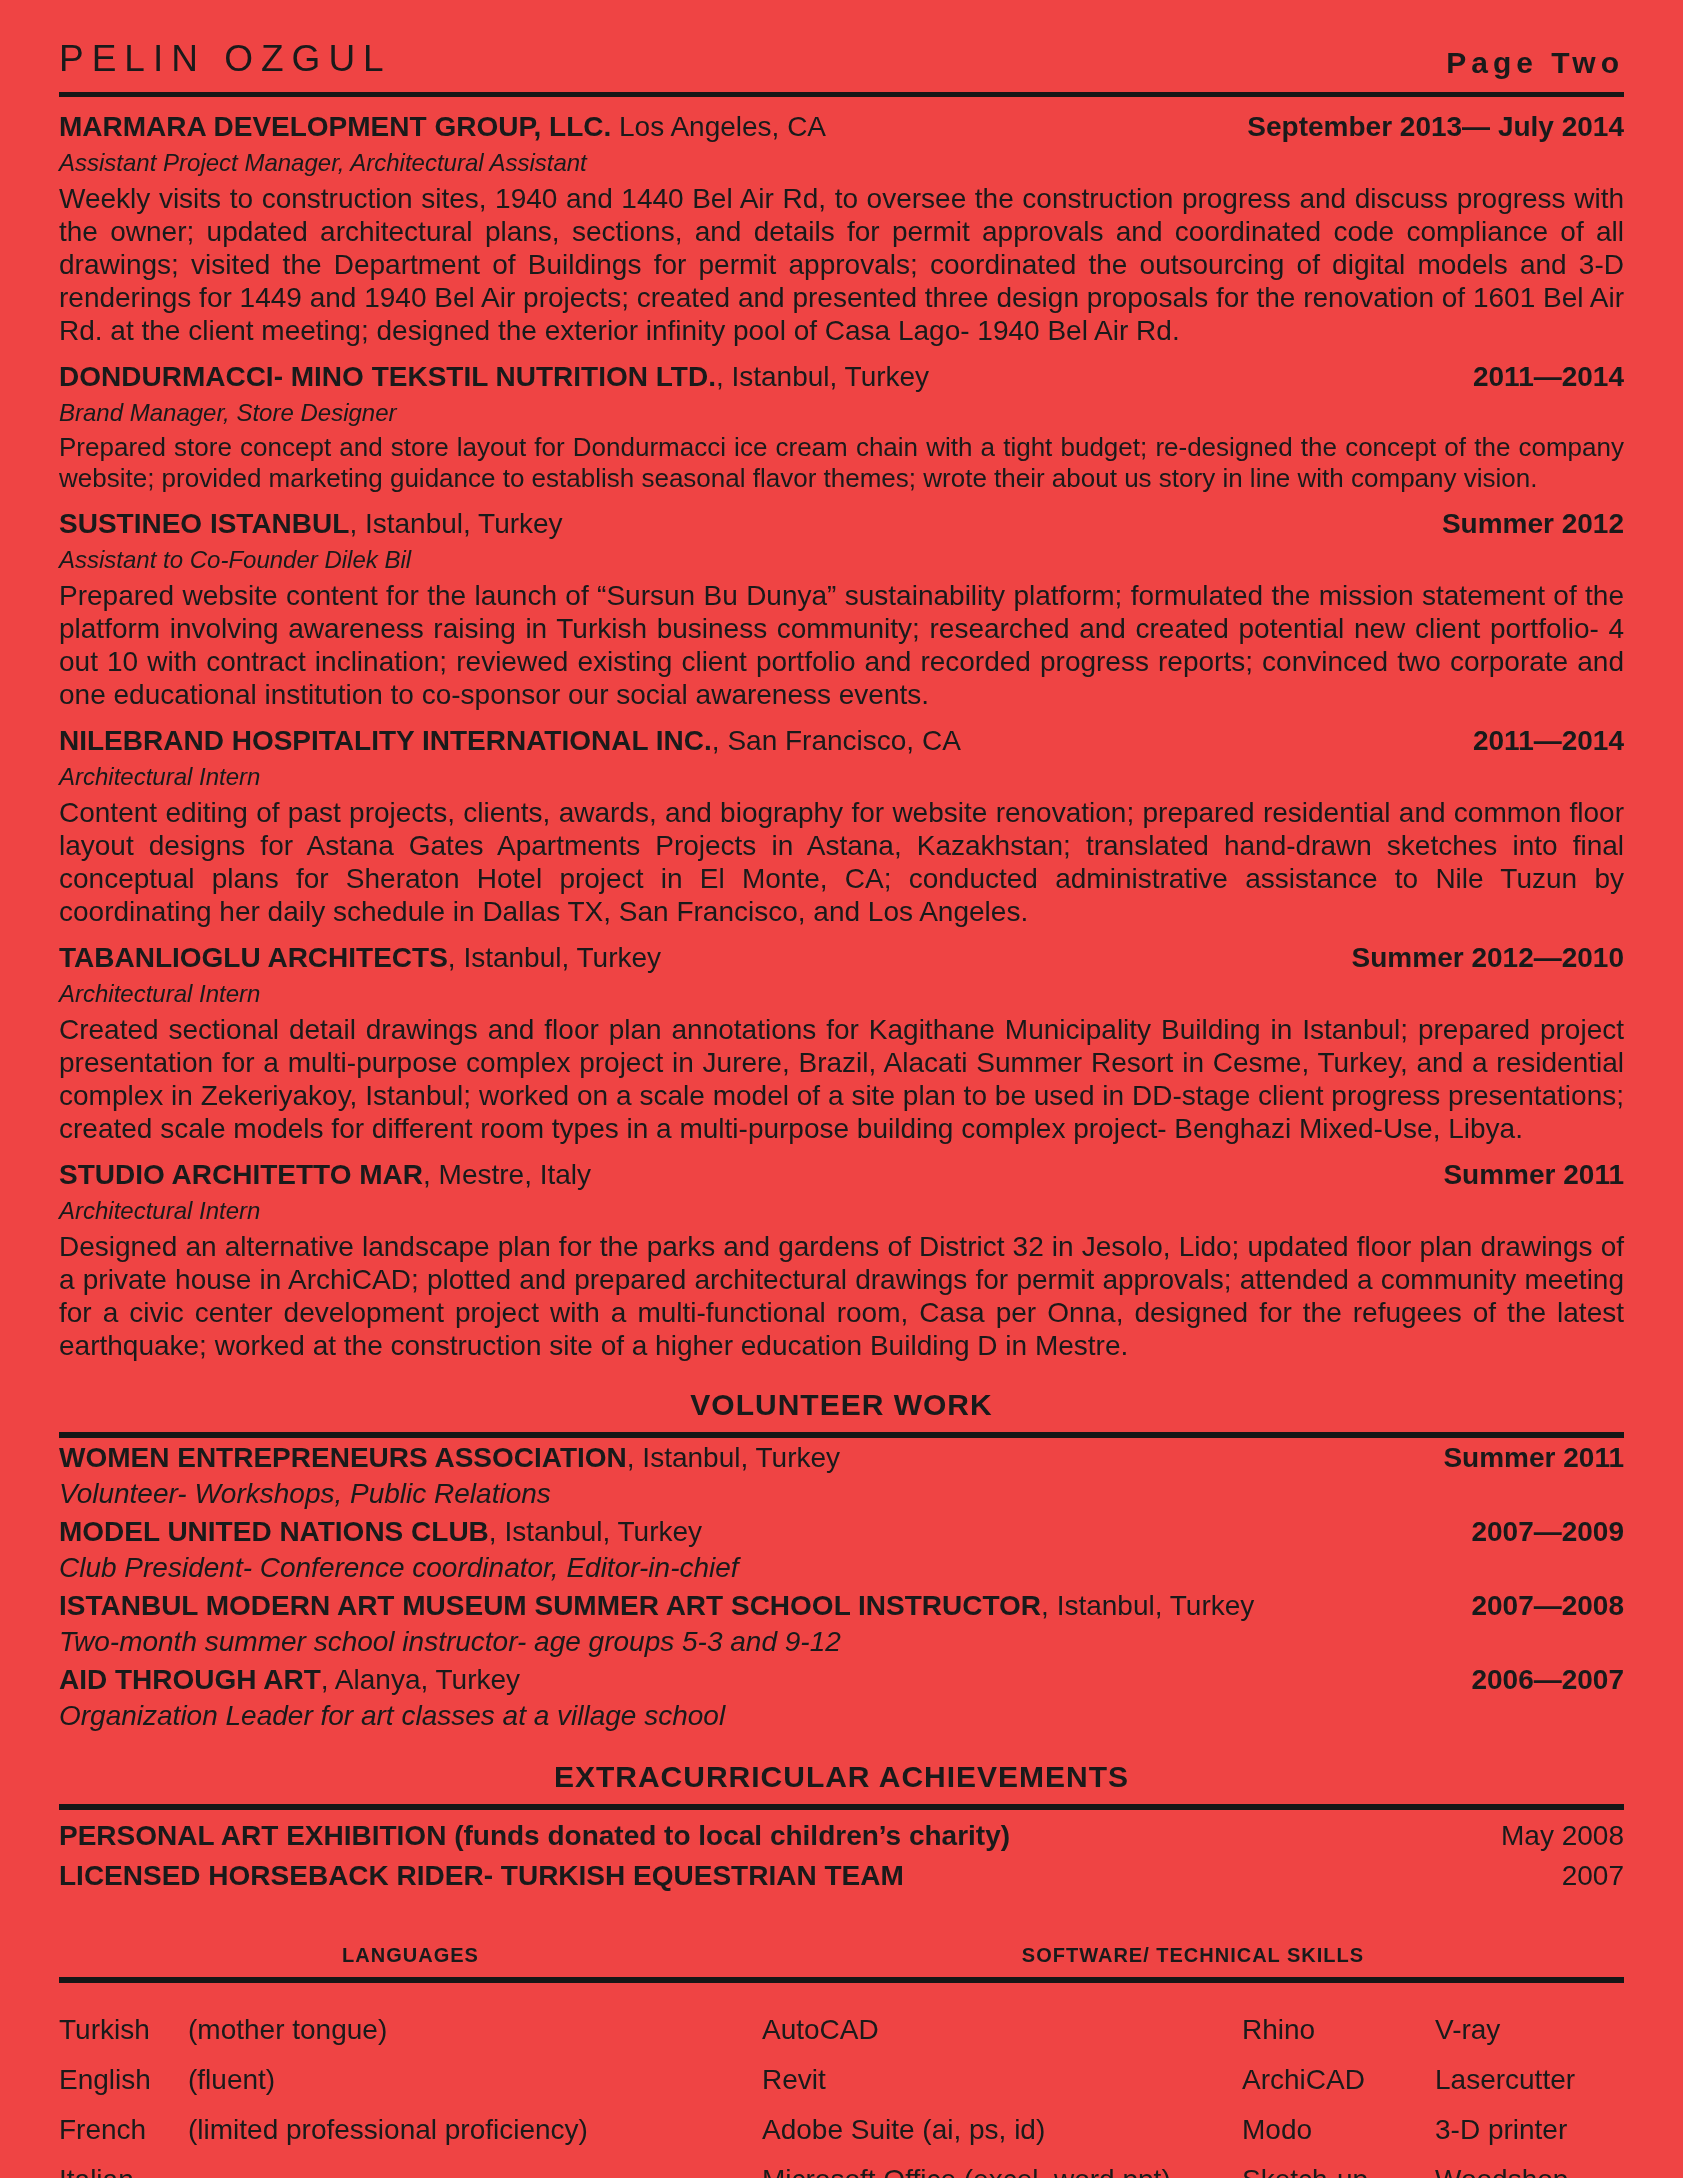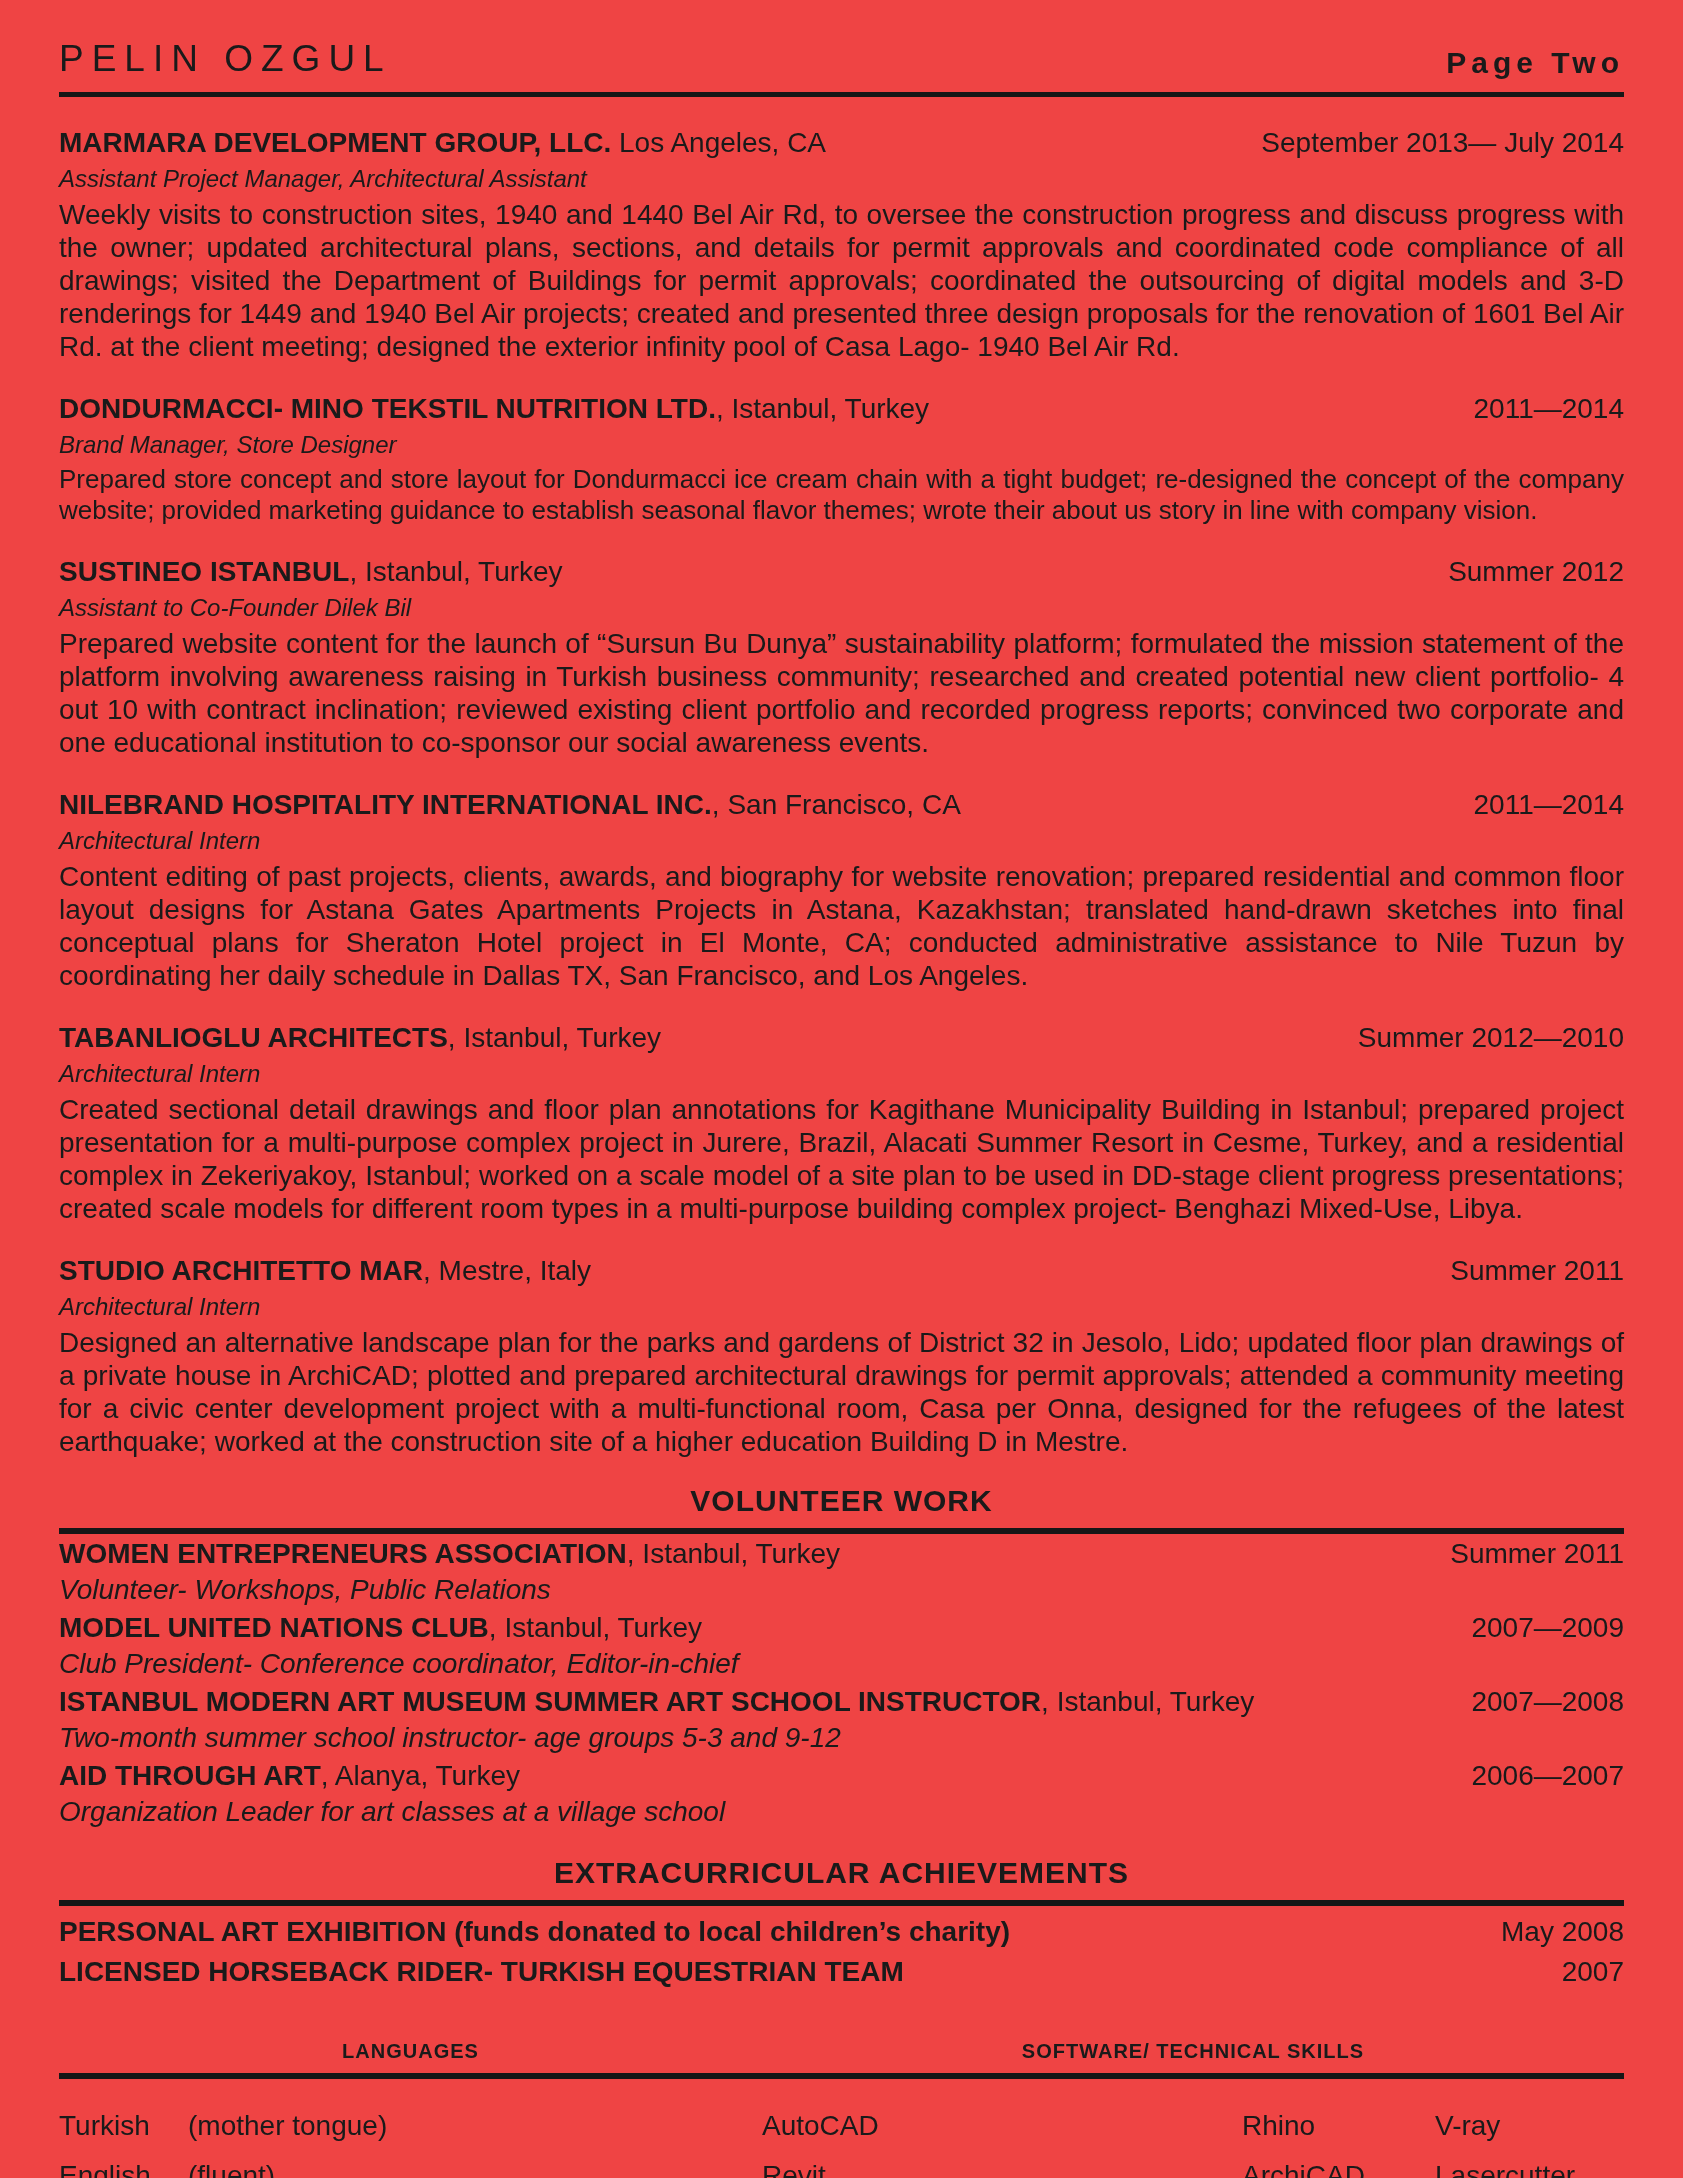--- a/index.html
+++ b/index.html
@@ -29,31 +29,31 @@
     font-weight: 400;
     letter-spacing: 8px;
   }
   .page-label {
     font-size: 30px;
     font-weight: 700;
     letter-spacing: 5px;
   }
 
   
-  .entry { margin-top: 29px; }
+  .entry { margin-top: 13px; }
   .entry-head {
     display: flex;
     justify-content: space-between;
     align-items: baseline;
     font-size: 28px;
     line-height: 34px;
   }
   .org { font-weight: 700; }
   .loc { font-weight: 400; }
-  .entry-date { font-weight: 400; white-space: nowrap; padding-left: 20px; }
+  .entry-date { font-weight: 700; white-space: nowrap; padding-left: 20px; }
   .entry-title {
     font-style: italic;
     font-size: 24px;
     line-height: 34px;
     margin-top: 2px;
   }
   .entry-body {
     margin: 2px 0 0 0;
     font-size: 28px;
     line-height: 33px;

